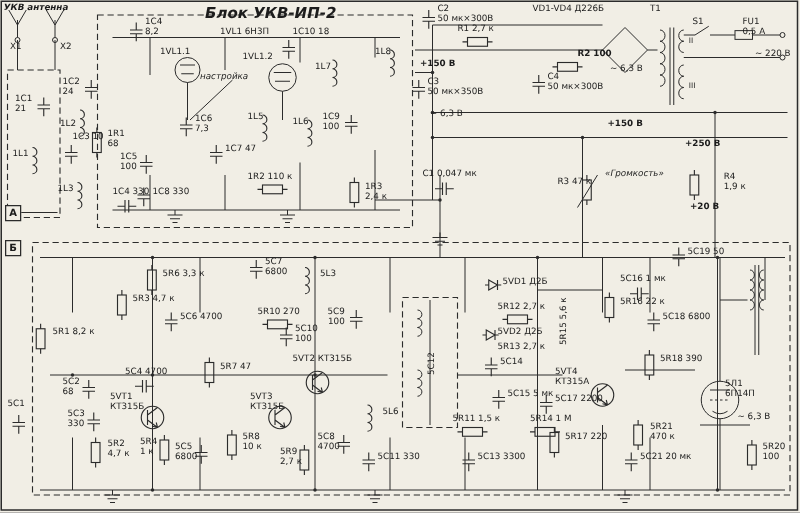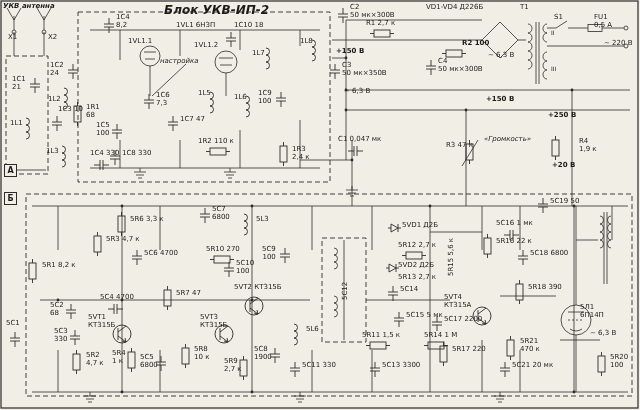--- a/index.html
+++ b/index.html
@@ -315,21 +315,21 @@
 4,7 к</div>
       <div class="lbl" style="left: 112px; top: 350px;">5R4
 1 к</div>
       <div class="lbl" style="left: 140px; top: 354px;">5С5
 6800</div>
       <div class="lbl" style="left: 194px; top: 346px;">5R8
 10 к</div>
       <div class="lbl" style="left: 224px; top: 358px;">5R9
 2,7 к</div>
       <div class="lbl" style="left: 254px; top: 346px;">5С8
-1900</div>
+4700</div>
       <div class="lbl" style="left: 306px; top: 326px;">5L6</div>
       <div class="lbl" style="left: 302px; top: 362px;">5С11 330</div>
       <div class="lbl" style="left: 382px; top: 362px;">5С13 3300</div>
       <div class="lbl" style="left: 452px; top: 346px;">5R17 220</div>
       <div class="lbl" style="left: 362px; top: 332px;">5R11 1,5 к</div>
       <div class="lbl" style="left: 406px; top: 312px;">5С15 5 мк</div>
       <div class="lbl" style="left: 424px; top: 332px;">5R14 1 М</div>
       <div class="lbl" style="left: 402px; top: 222px;">5VD1 Д2Б</div>
       <div class="lbl" style="left: 398px; top: 242px;">5R12 2,7 к</div>
       <div class="lbl" style="left: 398px; top: 262px;">5VD2 Д2Б</div>

